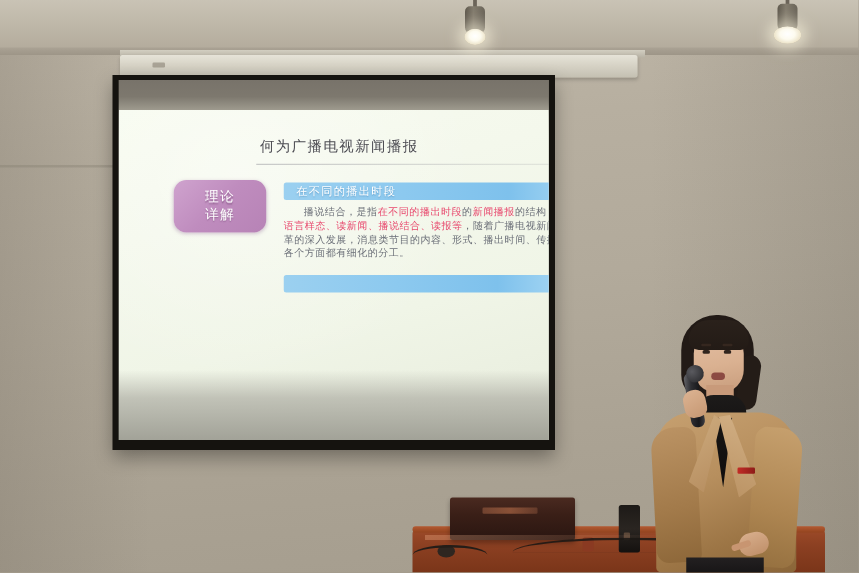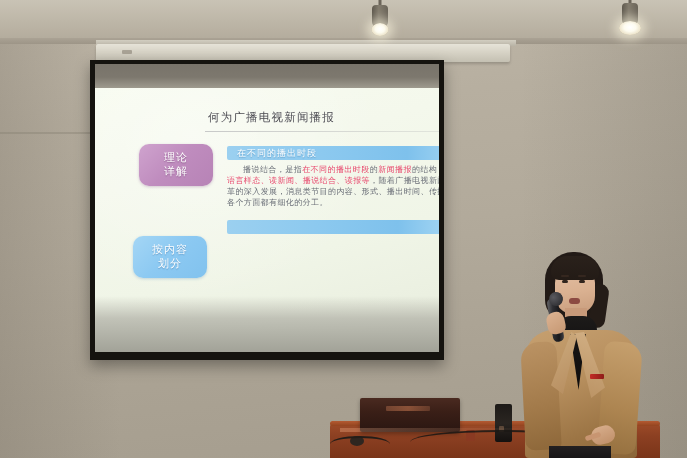--- a/index.html
+++ b/index.html
@@ -374,24 +374,20 @@
         </div>
 
         <div class="bar b1">
           <span class="bar-text">在不同的播出时段</span>
         </div>
 
         <div class="para p1">
           <span>播说结合，是指</span><em>在不同的播出时段</em><span>的</span><em>新闻播报</em><span>的结构，主要有</span><em>语言样态、读新闻、播说结合、读报等</em><span>，随着广播电视新闻节目改革的深入发展，消息类节目的内容、形式、播出时间、传播对象等各个方面都有细化的分工。</span>
         </div>
 
-        <div class="chip category">
-          <span>按内容</span>
-          <span>划分</span>
-        </div>
 
         <div class="bar b2">
           <span class="bar-text"></span>
         </div>
 
       </div>
 
       <div class="screen-dim-bottom"></div>
     </div>
   </div>

